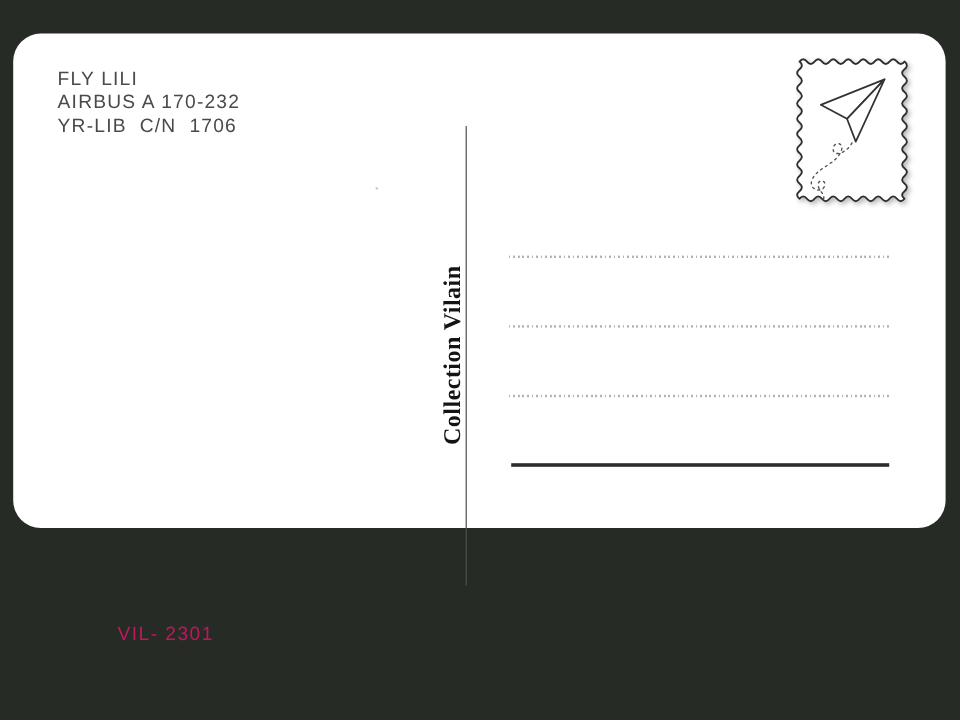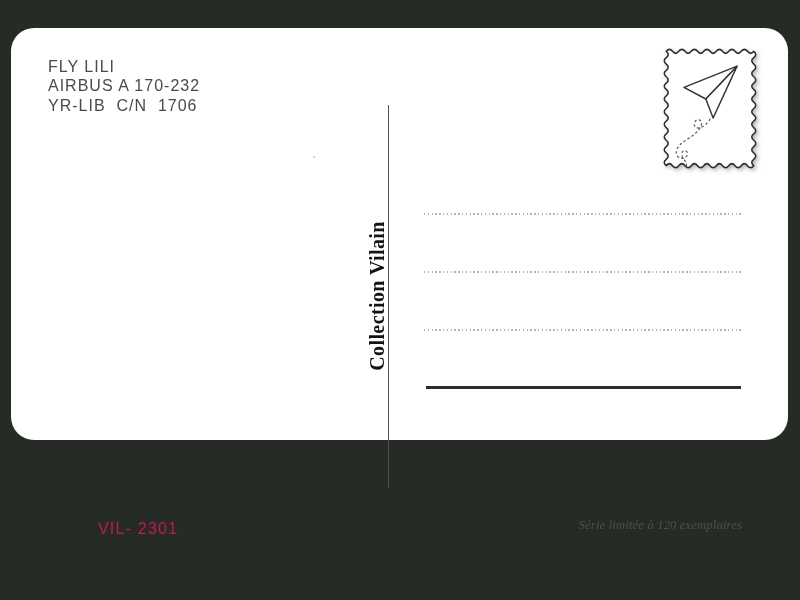--- a/index.html
+++ b/index.html
@@ -92,16 +92,15 @@
 
   <div class="divider-label">Collection Vilain</div>
   <div class="divider-line"></div>
 
   <div class="dotted-line l1"></div>
   <div class="dotted-line l2"></div>
   <div class="dotted-line l3"></div>
   <div class="solid-line"></div>
 
   <div class="catalog-number">VIL- 2301</div>
-  <div class="edition-note">Série limitée à 120 exemplaires</div>
 
   <div class="speck"></div>
 </div>
 
 </body></html>

